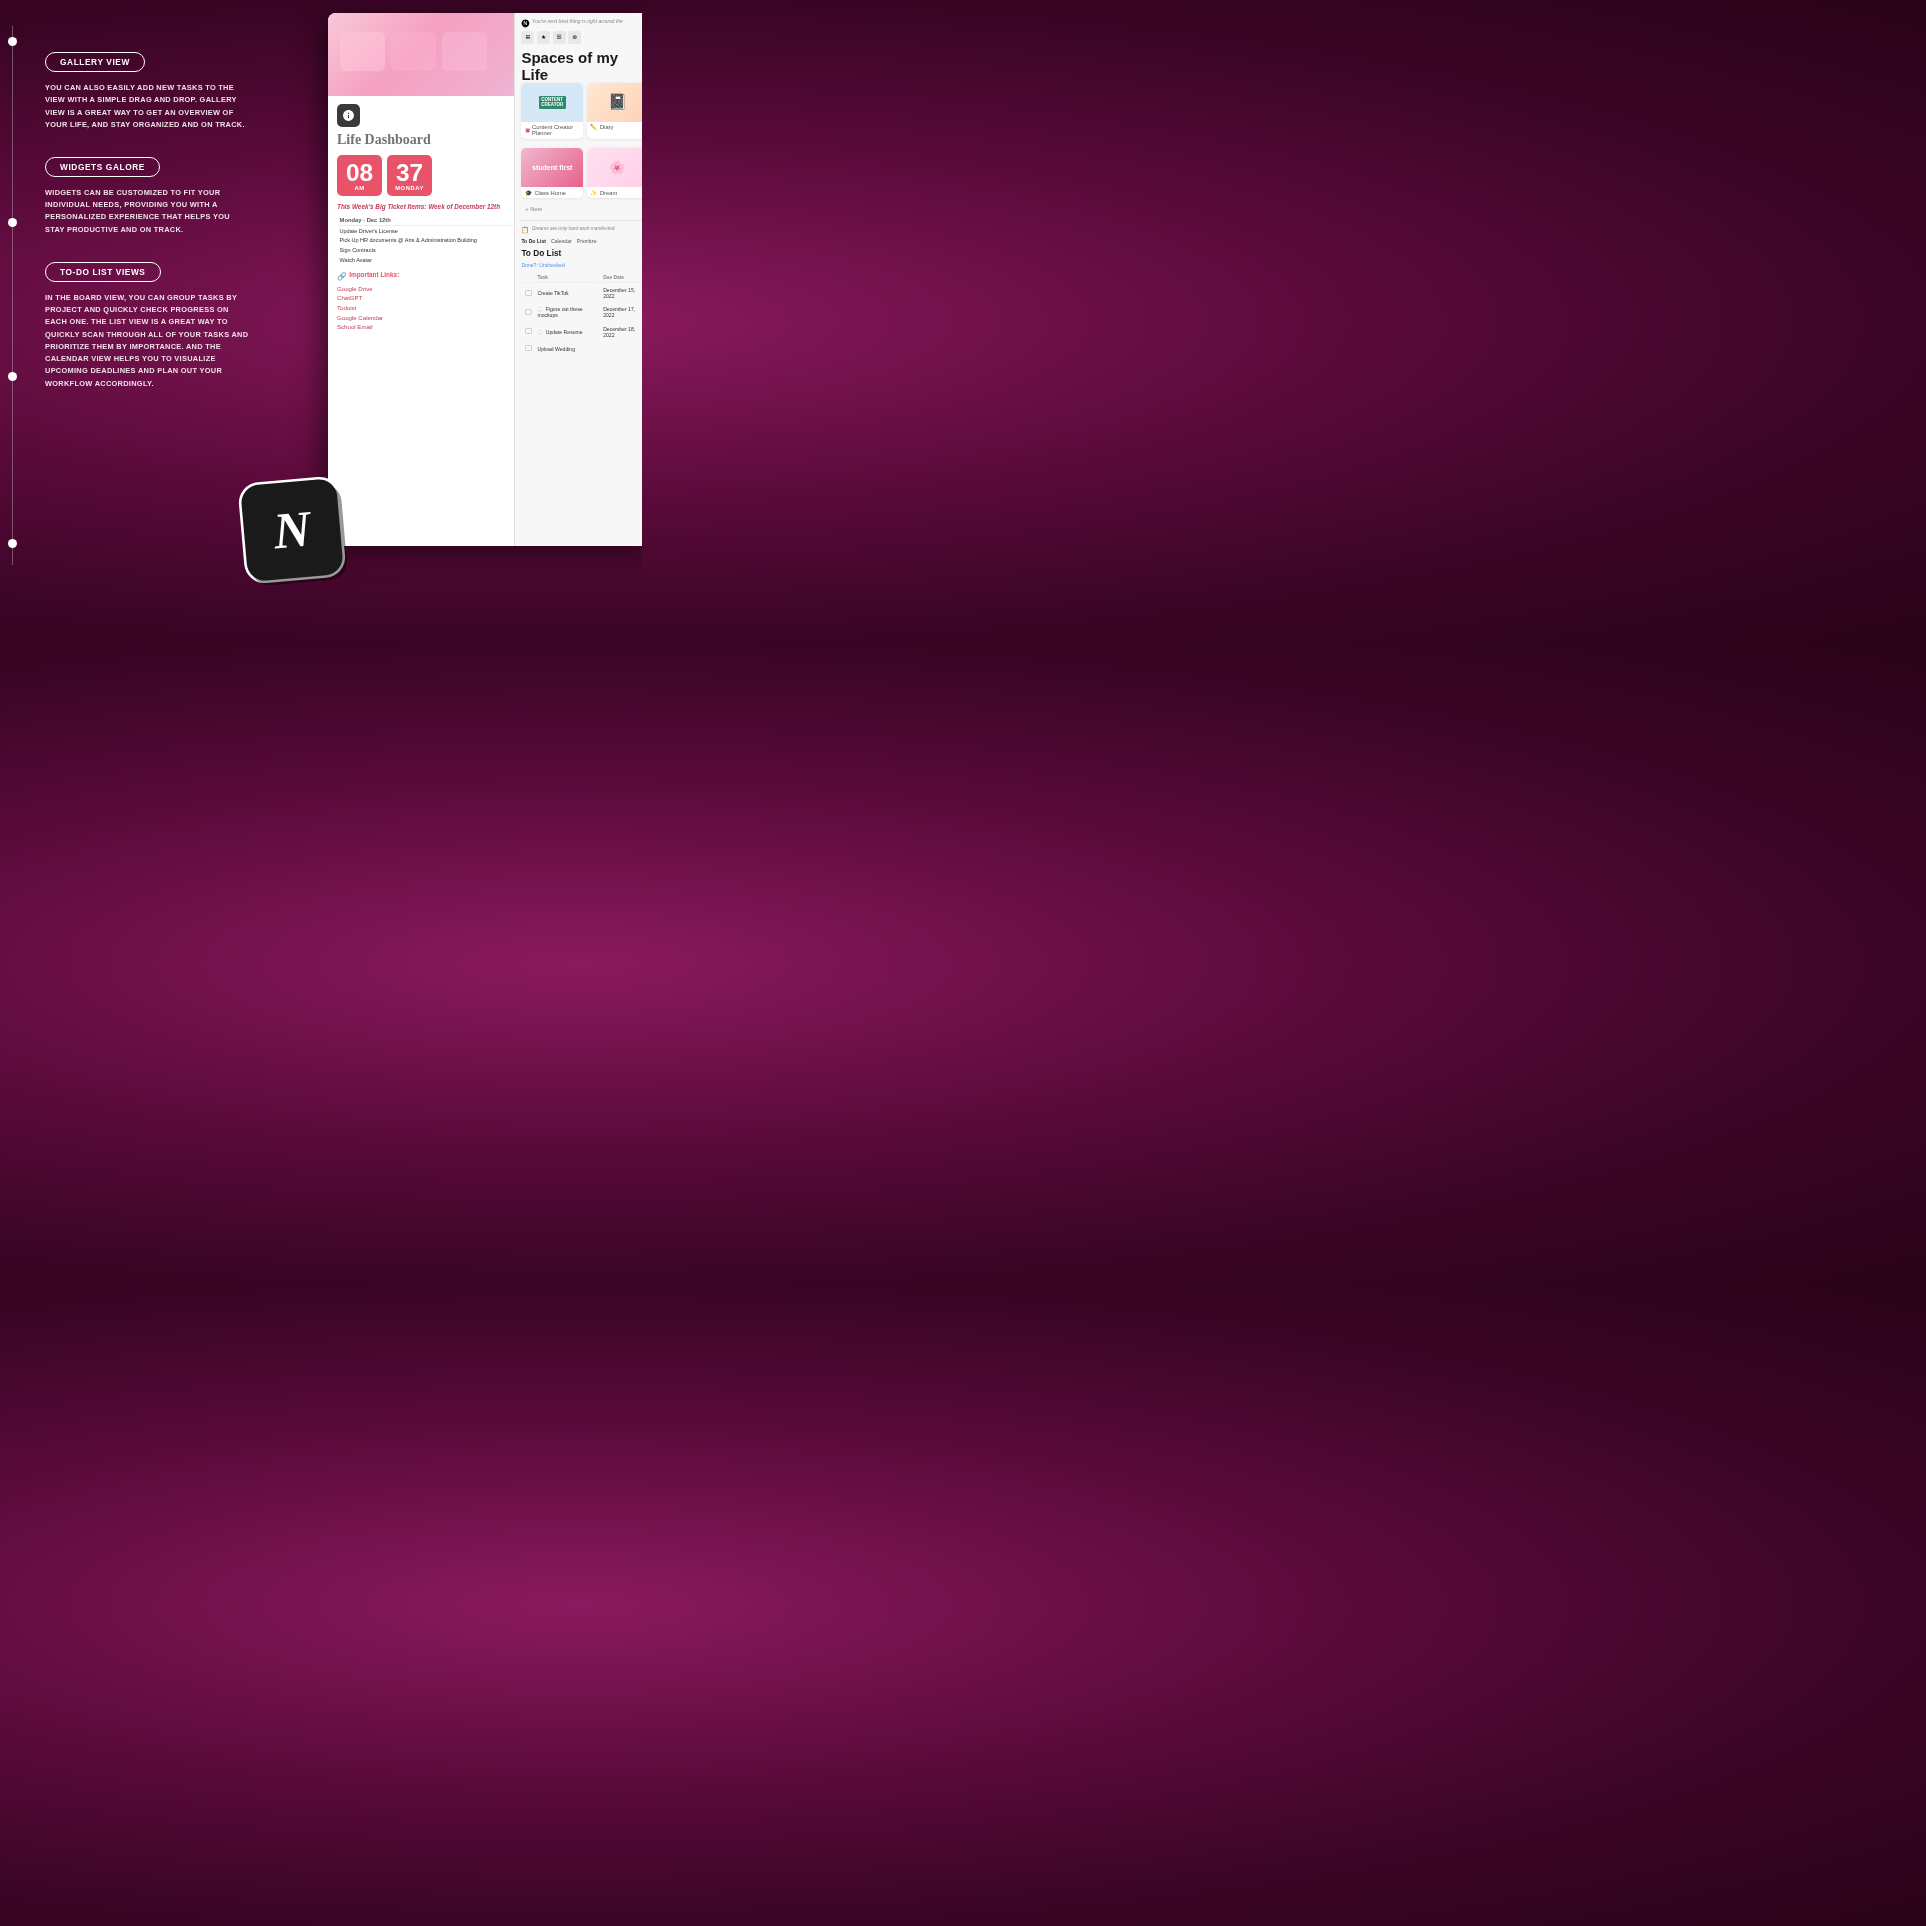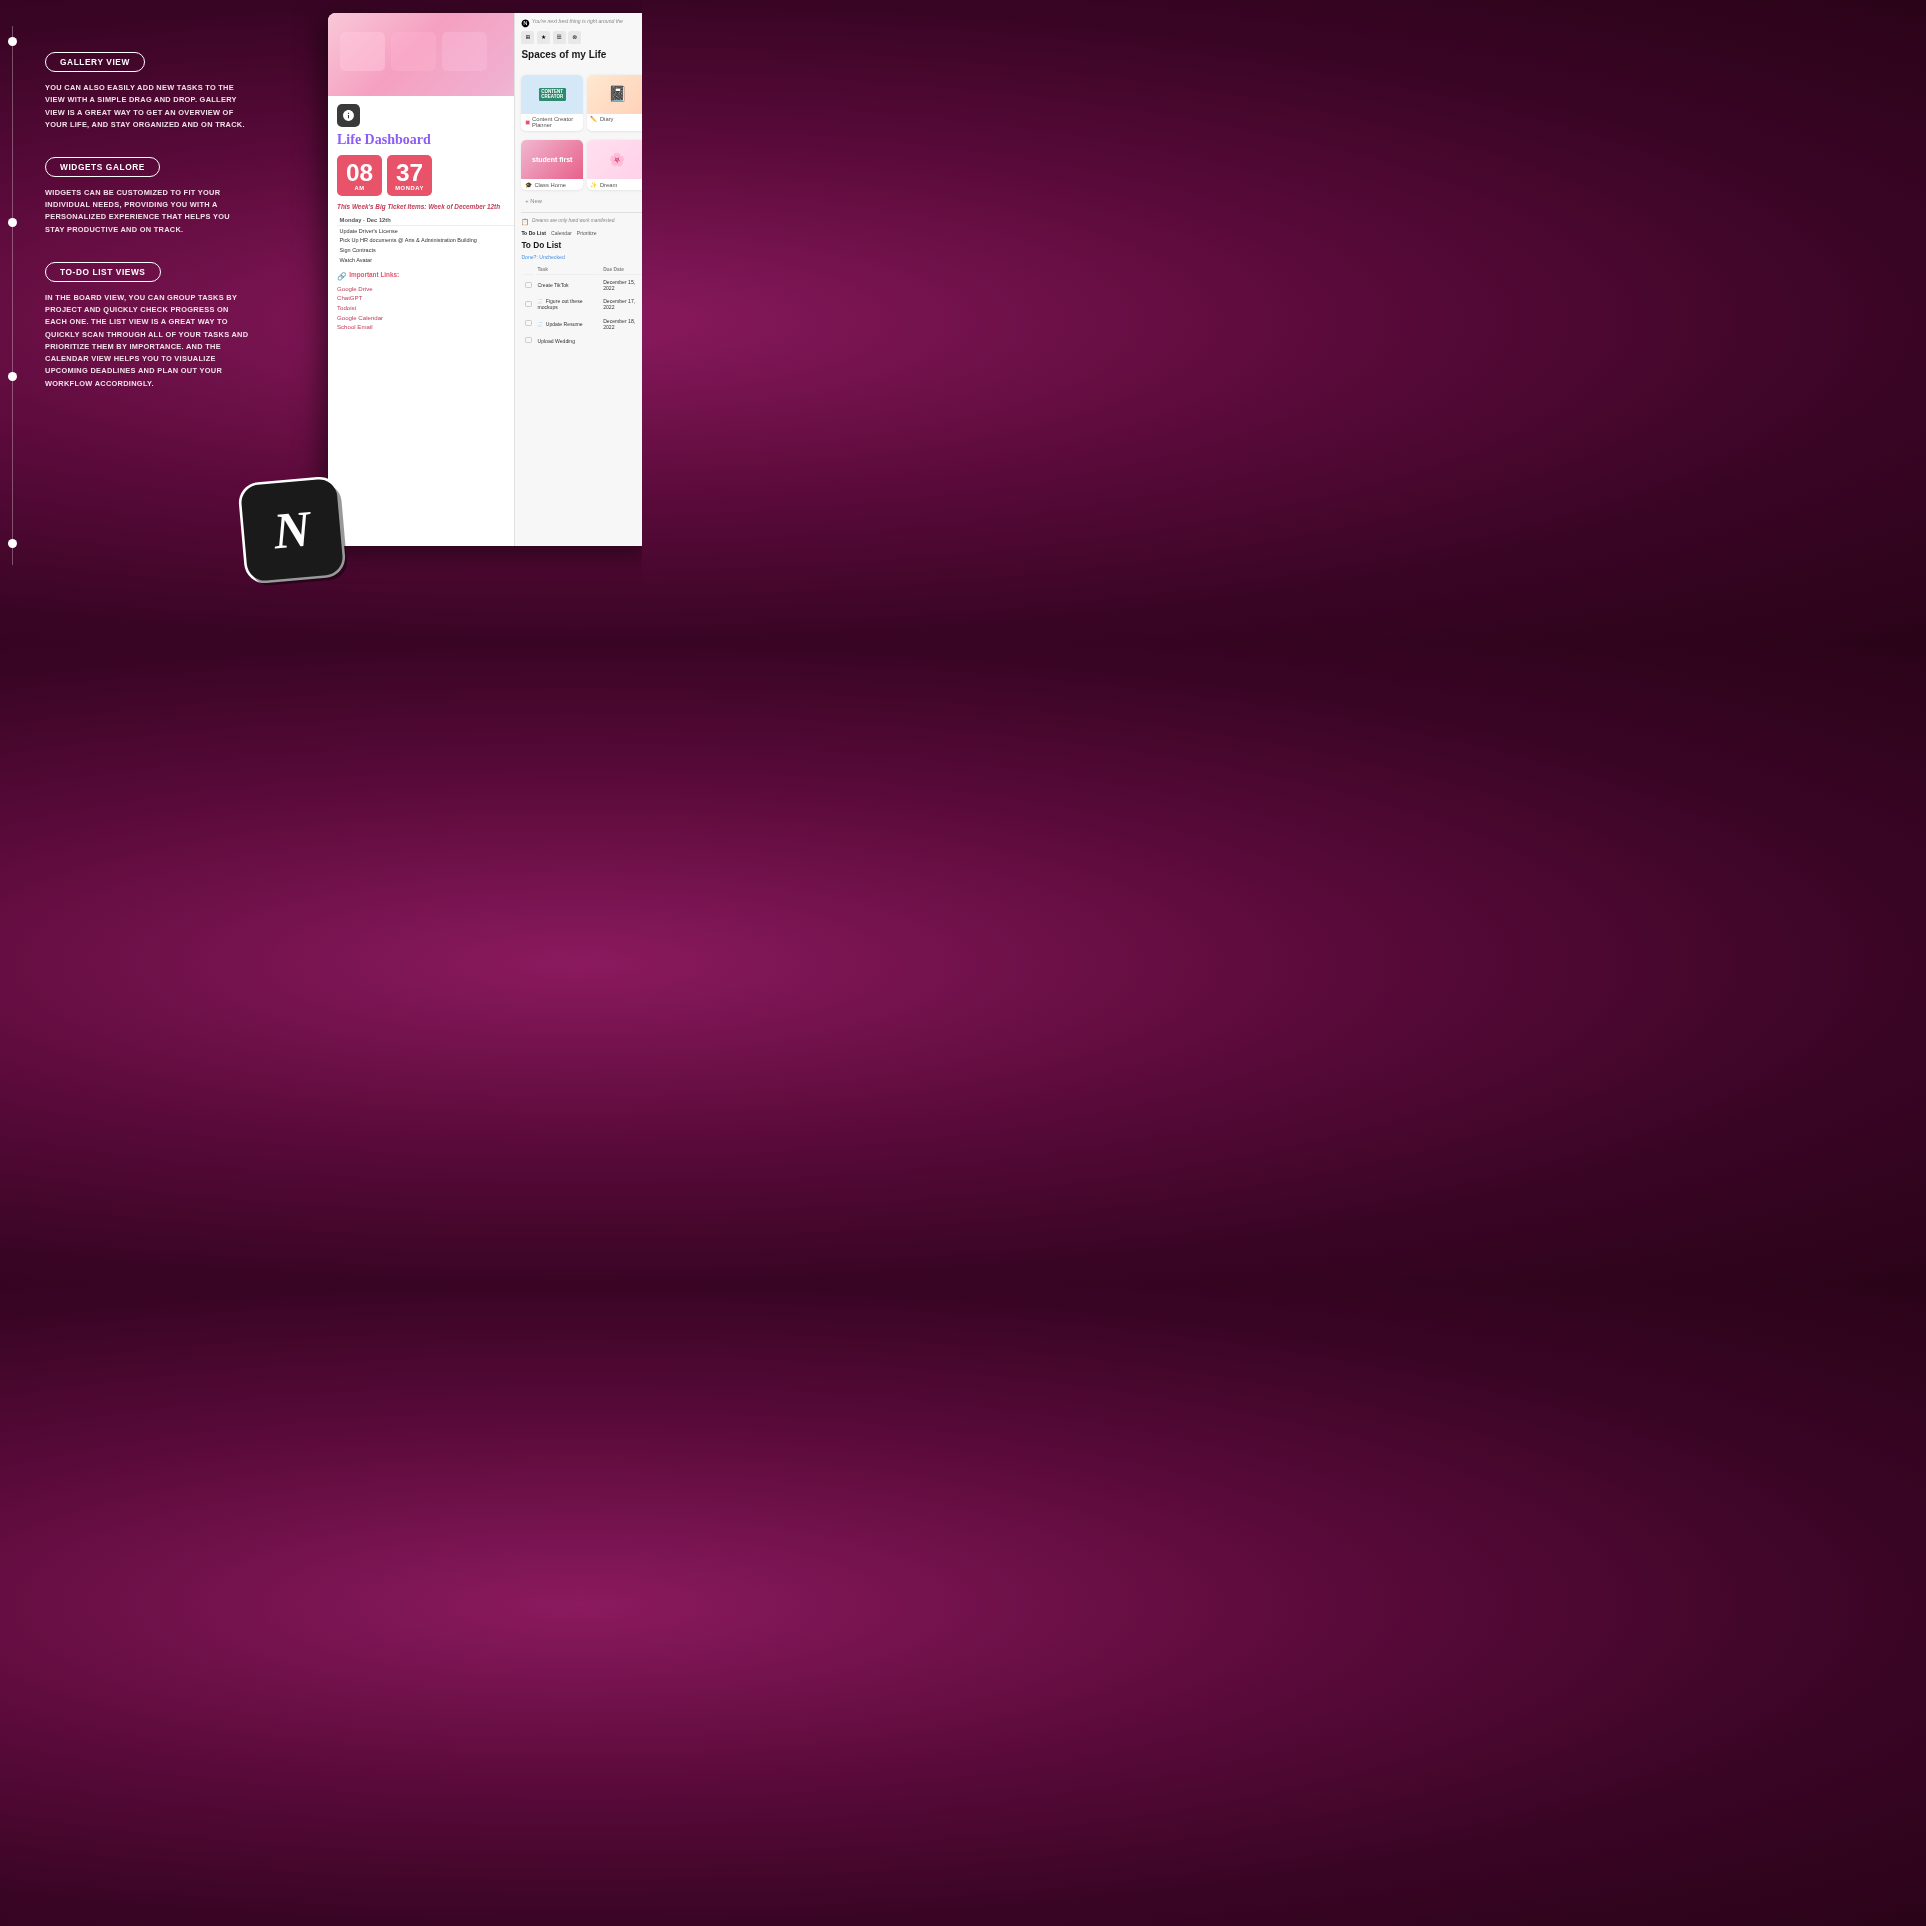--- a/index.html
+++ b/index.html
@@ -101,21 +101,21 @@
 
     .notion-icon svg {
       width: 13px;
       height: 13px;
       fill: white;
     }
 
     .notion-title {
       font-size: 14px;
       font-weight: 800;
-      color: #8b5cf6;
+      color: #737373;
       margin-bottom: 7.7px;
       font-family: 'Georgia', serif;
     }
 
     
     .time-widget-row {
       display: flex;
       gap: 5.1px;
       margin-bottom: 6.4px;
     }
@@ -228,24 +228,24 @@
       height: 13px;
       background: #e8e8e8;
       border-radius: 2.6px;
       display: flex;
       align-items: center;
       justify-content: center;
       font-size: 5.8px;
     }
 
     .spaces-title {
-      font-size: 10px;
+      font-size: 15px;
       font-weight: 800;
       color: #1a1a1a;
-      margin-bottom: 15px;
+      margin-bottom: 0;
     }
 
     .space-card {
       background: white;
       border-radius: 5.1px;
       overflow: hidden;
       margin-bottom: 5.1px;
       box-shadow: 0 0.6px 2.6px rgba(0,0,0,0.08);
     }
 

